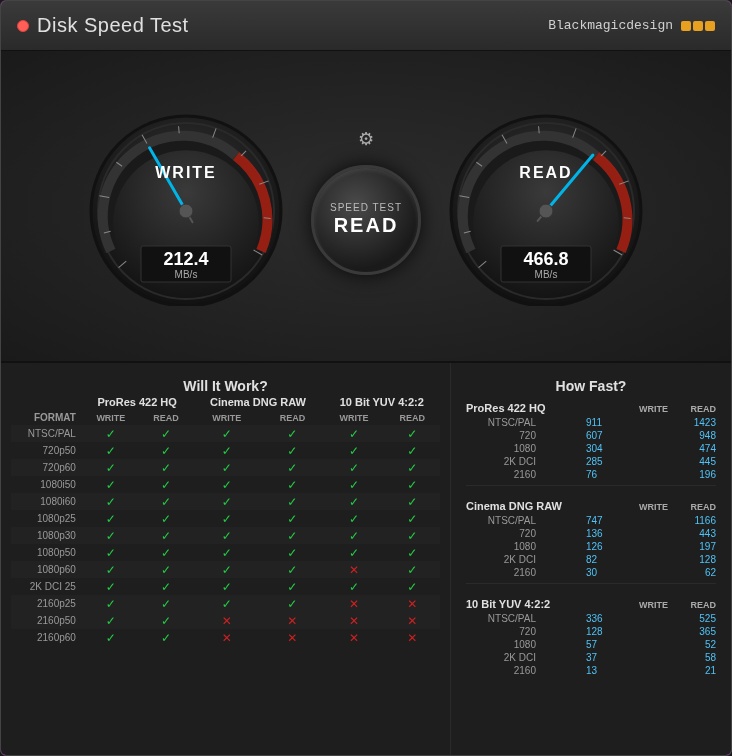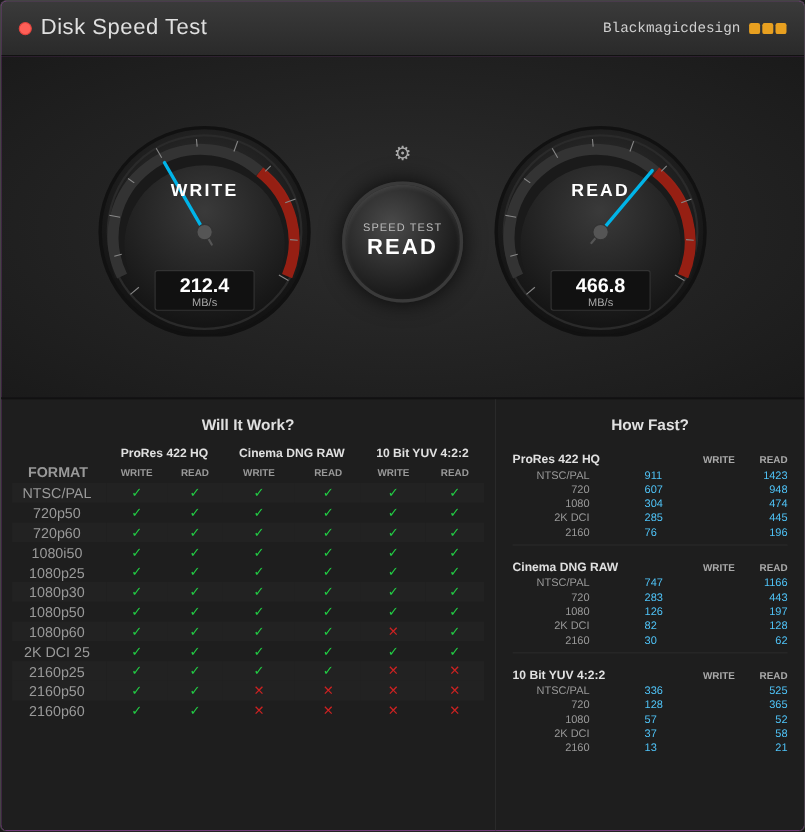--- a/index.html
+++ b/index.html
@@ -158,21 +158,20 @@
     .right-panel {
       width: 280px;
       padding: 15px 15px;
     }
 
     .panel-title {
       color: #e0e0e0;
       font-size: 14px;
       font-weight: 600;
       text-align: center;
-      margin-bottom: 10px;
     }
 
     
     .compat-table {
       width: 100%;
       border-collapse: collapse;
       font-size: 10px;
     }
 
     .compat-table th {
@@ -192,21 +191,22 @@
     }
 
     .compat-table .sub-header {
       color: #999;
       font-size: 9px;
       text-align: center;
     }
 
     .compat-table .format-col {
       color: #999;
-      font-size: 13px;
+      font-size: 10px;
+      text-align: right;
       padding-right: 6px;
     }
 
     .compat-table td {
       text-align: center;
       padding: 1.5px 2px;
     }
 
     .check-green { color: #22cc44; font-size: 12px; }
     .check-red { color: #cc2222; font-size: 12px; }
@@ -433,20 +433,29 @@
             </tr>
             <tr>
               <td class="format-col">1080i50</td>
               <td><span class="check-green">✓</span></td>
               <td><span class="check-green">✓</span></td>
               <td><span class="check-green">✓</span></td>
               <td><span class="check-green">✓</span></td>
               <td><span class="check-green">✓</span></td>
               <td><span class="check-green">✓</span></td>
             </tr>
+            <tr class="row-odd">
+              <td class="format-col">1080i60</td>
+              <td><span class="check-green">✓</span></td>
+              <td><span class="check-green">✓</span></td>
+              <td><span class="check-green">✓</span></td>
+              <td><span class="check-green">✓</span></td>
+              <td><span class="check-green">✓</span></td>
+              <td><span class="check-green">✓</span></td>
+            </tr>
             <tr>
               <td class="format-col">1080p25</td>
               <td><span class="check-green">✓</span></td>
               <td><span class="check-green">✓</span></td>
               <td><span class="check-green">✓</span></td>
               <td><span class="check-green">✓</span></td>
               <td><span class="check-green">✓</span></td>
               <td><span class="check-green">✓</span></td>
             </tr>
             <tr class="row-odd">
@@ -562,21 +571,21 @@
                 <span class="speed-col-label">READ</span>
               </div>
             </div>
             <div class="speed-row">
               <span class="speed-label">NTSC/PAL</span>
               <span class="speed-write">747</span>
               <span class="speed-read">1166</span>
             </div>
             <div class="speed-row">
               <span class="speed-label">720</span>
-              <span class="speed-write">283</span>
+              <span class="speed-write">136</span>
               <span class="speed-read">443</span>
             </div>
             <div class="speed-row">
               <span class="speed-label">1080</span>
               <span class="speed-write">126</span>
               <span class="speed-read">197</span>
             </div>
             <div class="speed-row">
               <span class="speed-label">2K DCI</span>
               <span class="speed-write">82</span>

